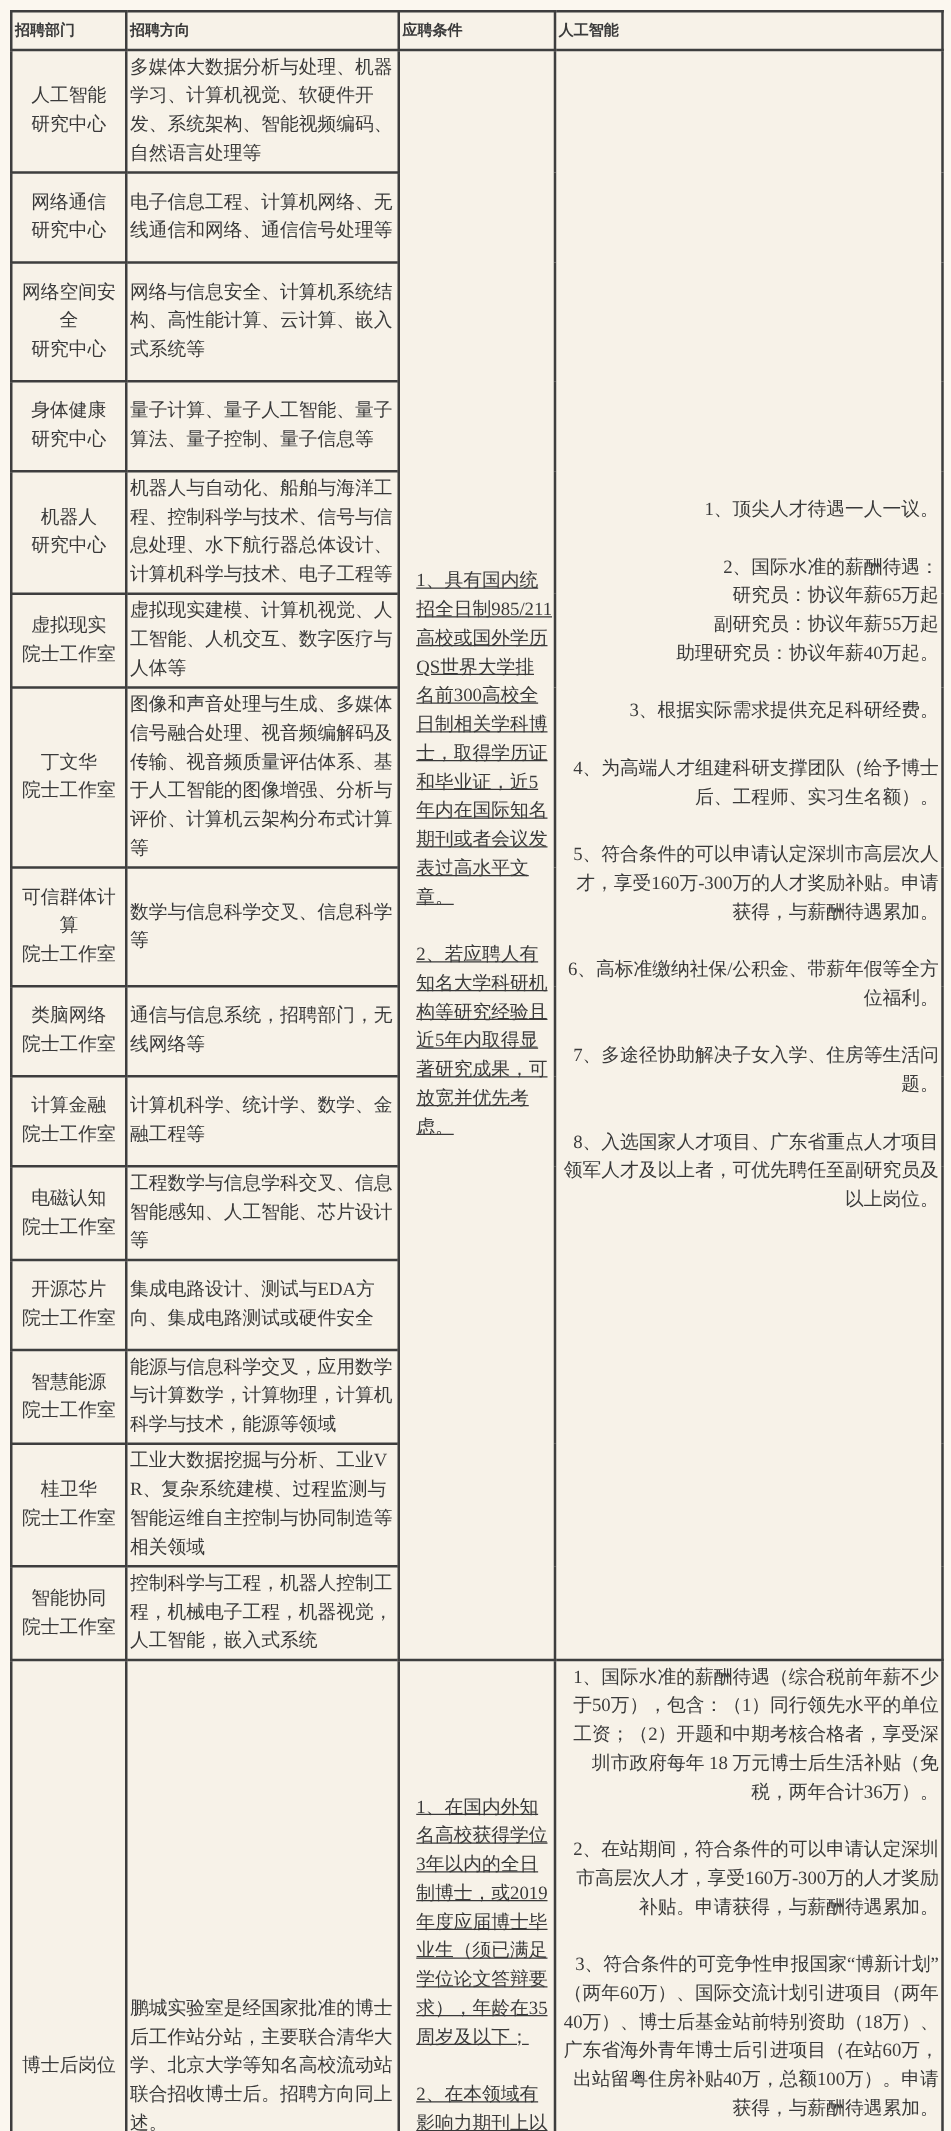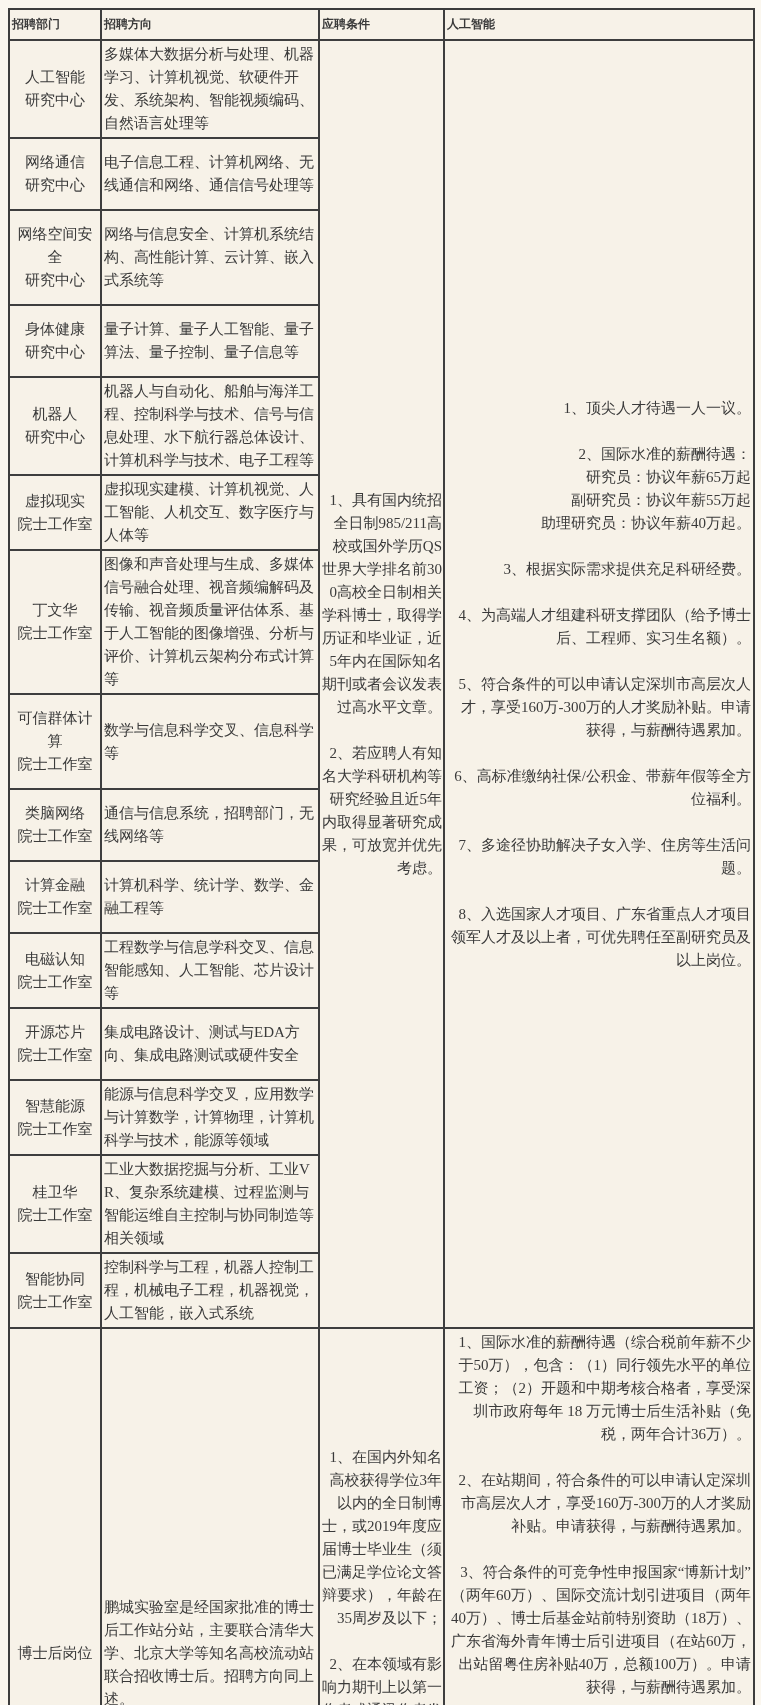--- a/index.html
+++ b/index.html
@@ -40,22 +40,23 @@
   }
   td.dept {
     text-align: center;
     padding: 12px 2px;
   }
   td.dir {
     text-align: left;
     padding: 2px 1px 2px 2px;
   }
   td.cond {
-    text-align: right;
-    padding: 2px 1px 2px 1px;
+    text-align: left;
+    padding: 2px 1px 2px 13px;
+    text-decoration: underline;
   }
   td.ben {
     text-align: right;
     padding: 2px 2px 2px 4px;
   }
 </style>
 </head>
 <body>
 
 <div class="page">

